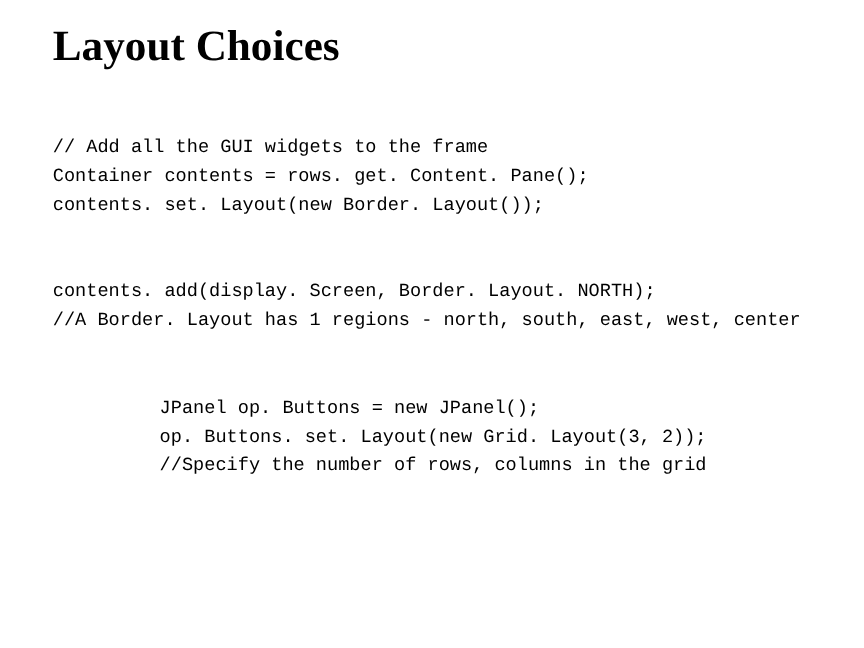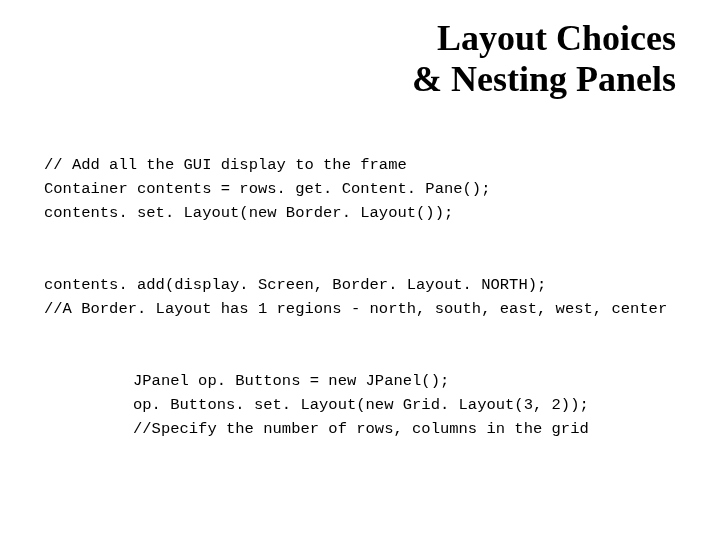--- a/index.html
+++ b/index.html
@@ -13,46 +13,45 @@
   }
   .slide {
     width: 720px;
     height: 540px;
     box-sizing: border-box;
     padding: 18px 44px 20px 44px;
   }
   .title {
     font-size: 36px;
     line-height: 1.15;
-    text-align: right;
+    text-align: left;
     margin: 0 auto 28px auto;
   }
   .code-block {
     font-family: "Courier New", Courier, monospace;
     font-size: 15.5px;
     line-height: 1.55;
     white-space: pre;
   }
   .block1 { margin-bottom: 24px; }
   .block2 { margin-bottom: 24px; }
   .block3 { margin-bottom: 24px; }
   .block4 { margin-left: 89px; }
 </style>
 </head>
 <body>
 
 <div class="slide">
 
   <h1 class="title">
     <span>Layout Choices</span><br>
-    <span>&amp; Nesting Panels</span>
   </h1>
 
   <div class="code-block block1">
-<span>// Add all the GUI display to the frame</span>
+<span>// Add all the GUI widgets to the frame</span>
 <span>Container contents = rows. get. Content. Pane();</span>
 <span>contents. set. Layout(new Border. Layout());</span></div>
 
   <div class="code-block block2">
 <span>contents. add(display. Screen, Border. Layout. NORTH);</span>
 <span>//A Border. Layout has 1 regions - north, south, east, west, center</span></div>
 
 
   <div class="code-block block4">
 <span>JPanel op. Buttons = new JPanel();</span>

